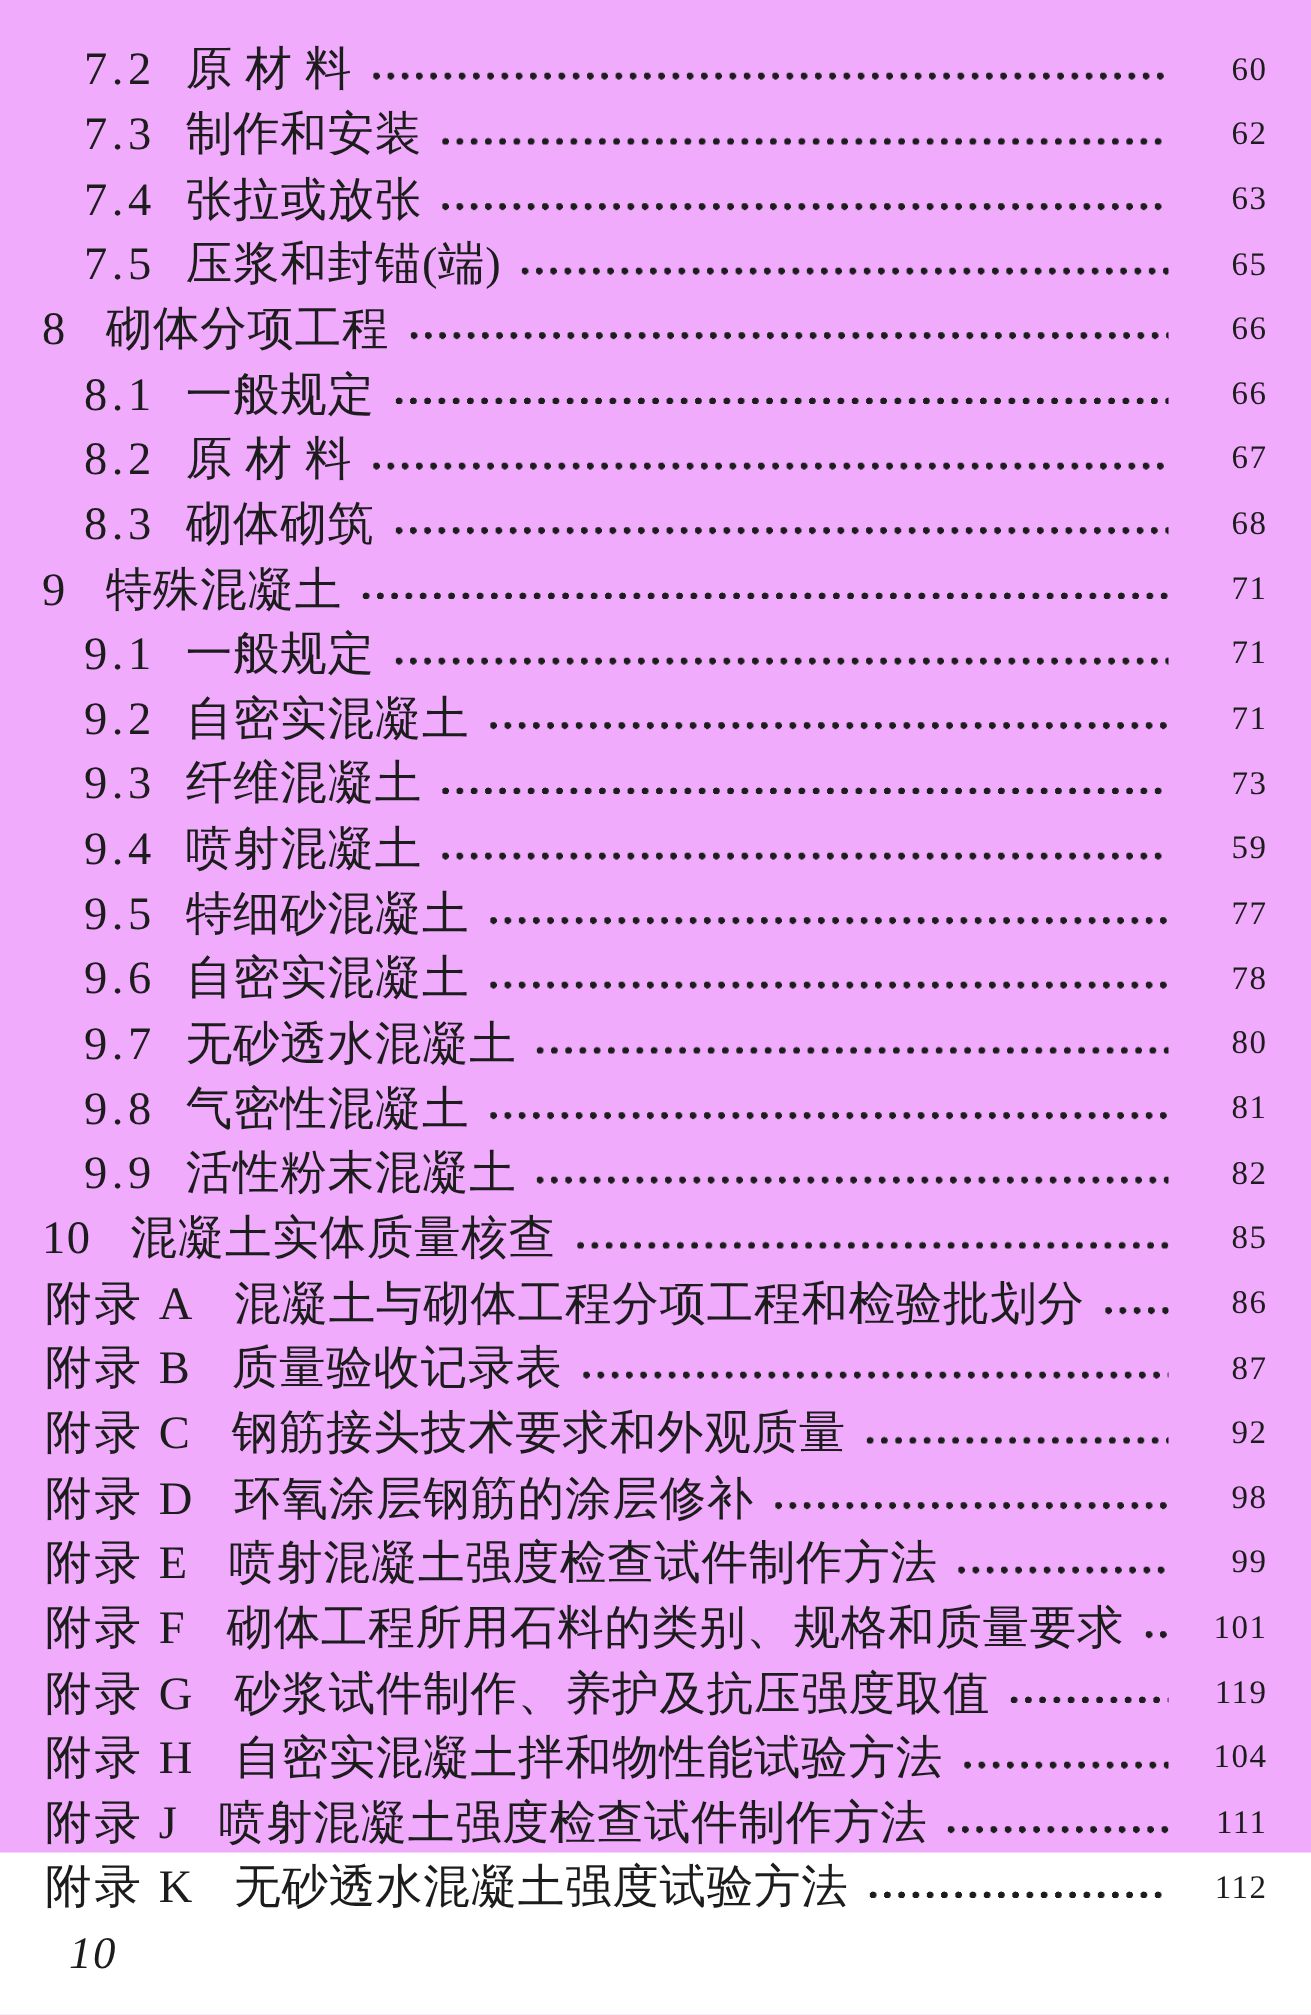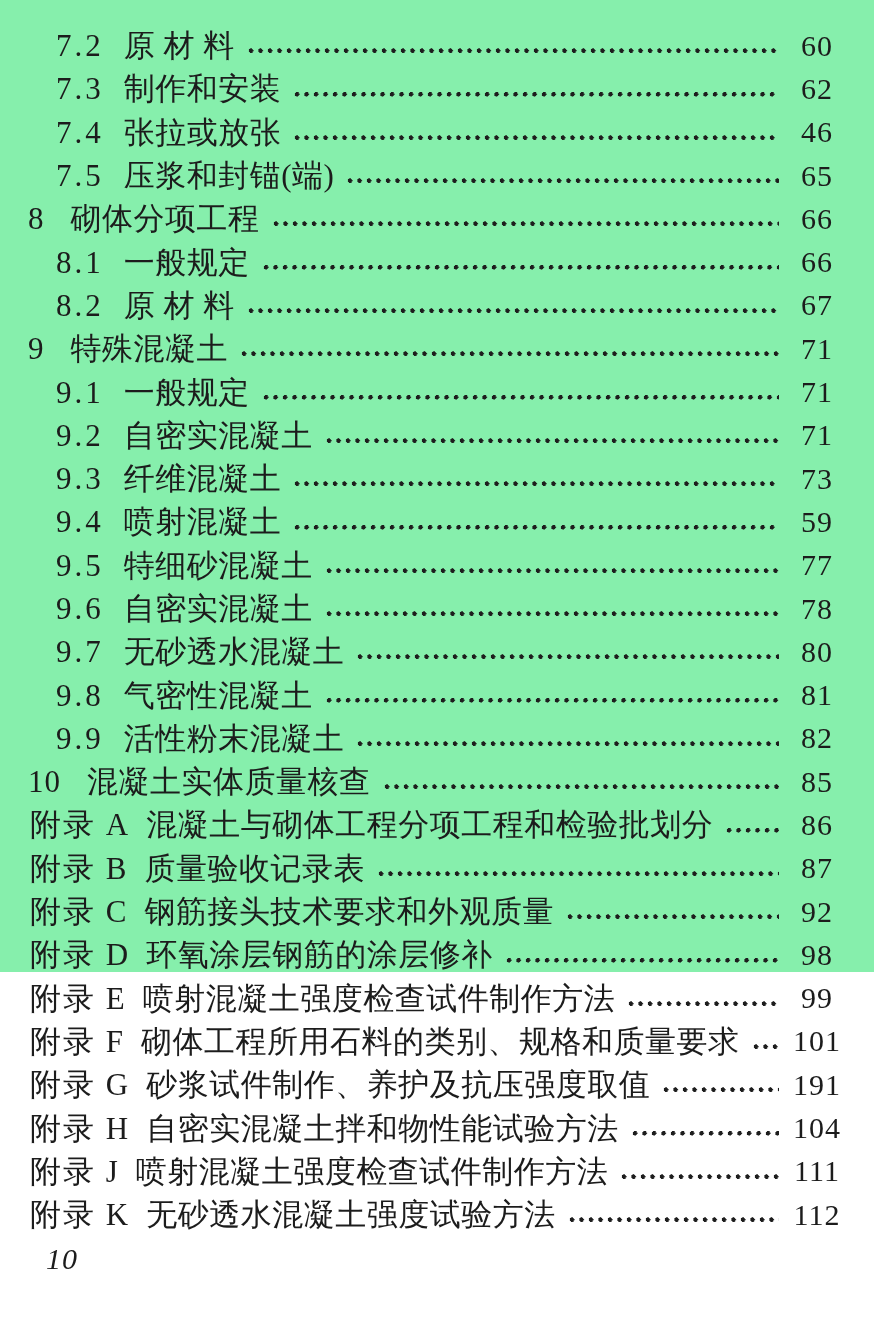--- a/index.html
+++ b/index.html
@@ -11,23 +11,23 @@
     width: 874px;
     height: 1343px;
     overflow: hidden;
     font-family: "Liberation Serif", "DejaVu Serif", serif;
     color: #1c1c1c;
     -webkit-font-smoothing: antialiased;
   }
   .page {
     box-sizing: border-box;
     width: 874px;
-    height: 972px;
+    height: 1235px;
     padding: 24px 29px 0 0;
-    background: #86efac;
+    background: #f0abfc;
   }
   .toc-list {
     width: 100%;
   }
   .row {
     display: flex;
     align-items: center;
     height: 43.3px;
     font-size: 31px;
     line-height: 1;
@@ -37,39 +37,39 @@
   .row.level1   { padding-left: 28px; }  
   .row.level2   { padding-left: 56px; }  
   .row.level0   { padding-left: 30px; }  
 
   .num {
     flex: 0 0 auto;
     letter-spacing: 3px;
   }
   .row.level1 .num { margin-right: 26px; letter-spacing: 1px; }
   .row.level2 .num { margin-right: 20px; }
-  .row.level0 .num { margin-right: 16px; letter-spacing: 2px; }
+  .row.level0 .num { margin-right: 26px; letter-spacing: 2px; }
 
   .title {
     flex: 0 0 auto;
     letter-spacing: 0.5px;
   }
   .dots {
     flex: 1 1 auto;
     align-self: stretch;
     margin: 0 10px 0 12px;
     background-image: radial-gradient(2.4px 2.4px at 4px 62%, #1d1d1d 90%, rgba(0,0,0,0) 100%);
     background-size: 9.5px 100%;
     background-repeat: repeat-x;
   }
   .pagenum {
     flex: 0 0 auto;
     min-width: 56px;
-    text-align: center;
-    font-size: 30px;
+    text-align: right;
+    font-size: 22px;
     letter-spacing: 1px;
   }
   .footer {
     margin-top: 6px;
     padding-left: 46px;
     font-size: 30px;
     font-style: italic;
     letter-spacing: 1px;
   }
 </style>
@@ -87,21 +87,21 @@
       <div class="row level2">
         <span class="num">7.3</span>
         <span class="title">制作和安装</span>
         <span class="dots"></span>
         <span class="pagenum">62</span>
       </div>
       <div class="row level2">
         <span class="num">7.4</span>
         <span class="title">张拉或放张</span>
         <span class="dots"></span>
-        <span class="pagenum">46</span>
+        <span class="pagenum">63</span>
       </div>
       <div class="row level2">
         <span class="num">7.5</span>
         <span class="title">压浆和封锚(端)</span>
         <span class="dots"></span>
         <span class="pagenum">65</span>
       </div>
       <div class="row level1">
         <span class="num">8</span>
         <span class="title">砌体分项工程</span>
@@ -113,20 +113,26 @@
         <span class="title">一般规定</span>
         <span class="dots"></span>
         <span class="pagenum">66</span>
       </div>
       <div class="row level2">
         <span class="num">8.2</span>
         <span class="title">原 材 料</span>
         <span class="dots"></span>
         <span class="pagenum">67</span>
       </div>
+      <div class="row level2">
+        <span class="num">8.3</span>
+        <span class="title">砌体砌筑</span>
+        <span class="dots"></span>
+        <span class="pagenum">68</span>
+      </div>
       <div class="row level1">
         <span class="num">9</span>
         <span class="title">特殊混凝土</span>
         <span class="dots"></span>
         <span class="pagenum">71</span>
       </div>
       <div class="row level2">
         <span class="num">9.1</span>
         <span class="title">一般规定</span>
         <span class="dots"></span>
@@ -219,21 +225,21 @@
       <div class="row level0">
         <span class="num">附录 F</span>
         <span class="title">砌体工程所用石料的类别、规格和质量要求</span>
         <span class="dots"></span>
         <span class="pagenum">101</span>
       </div>
       <div class="row level0">
         <span class="num">附录 G</span>
         <span class="title">砂浆试件制作、养护及抗压强度取值</span>
         <span class="dots"></span>
-        <span class="pagenum">191</span>
+        <span class="pagenum">119</span>
       </div>
       <div class="row level0">
         <span class="num">附录 H</span>
         <span class="title">自密实混凝土拌和物性能试验方法</span>
         <span class="dots"></span>
         <span class="pagenum">104</span>
       </div>
       <div class="row level0">
         <span class="num">附录 J</span>
         <span class="title">喷射混凝土强度检查试件制作方法</span>

